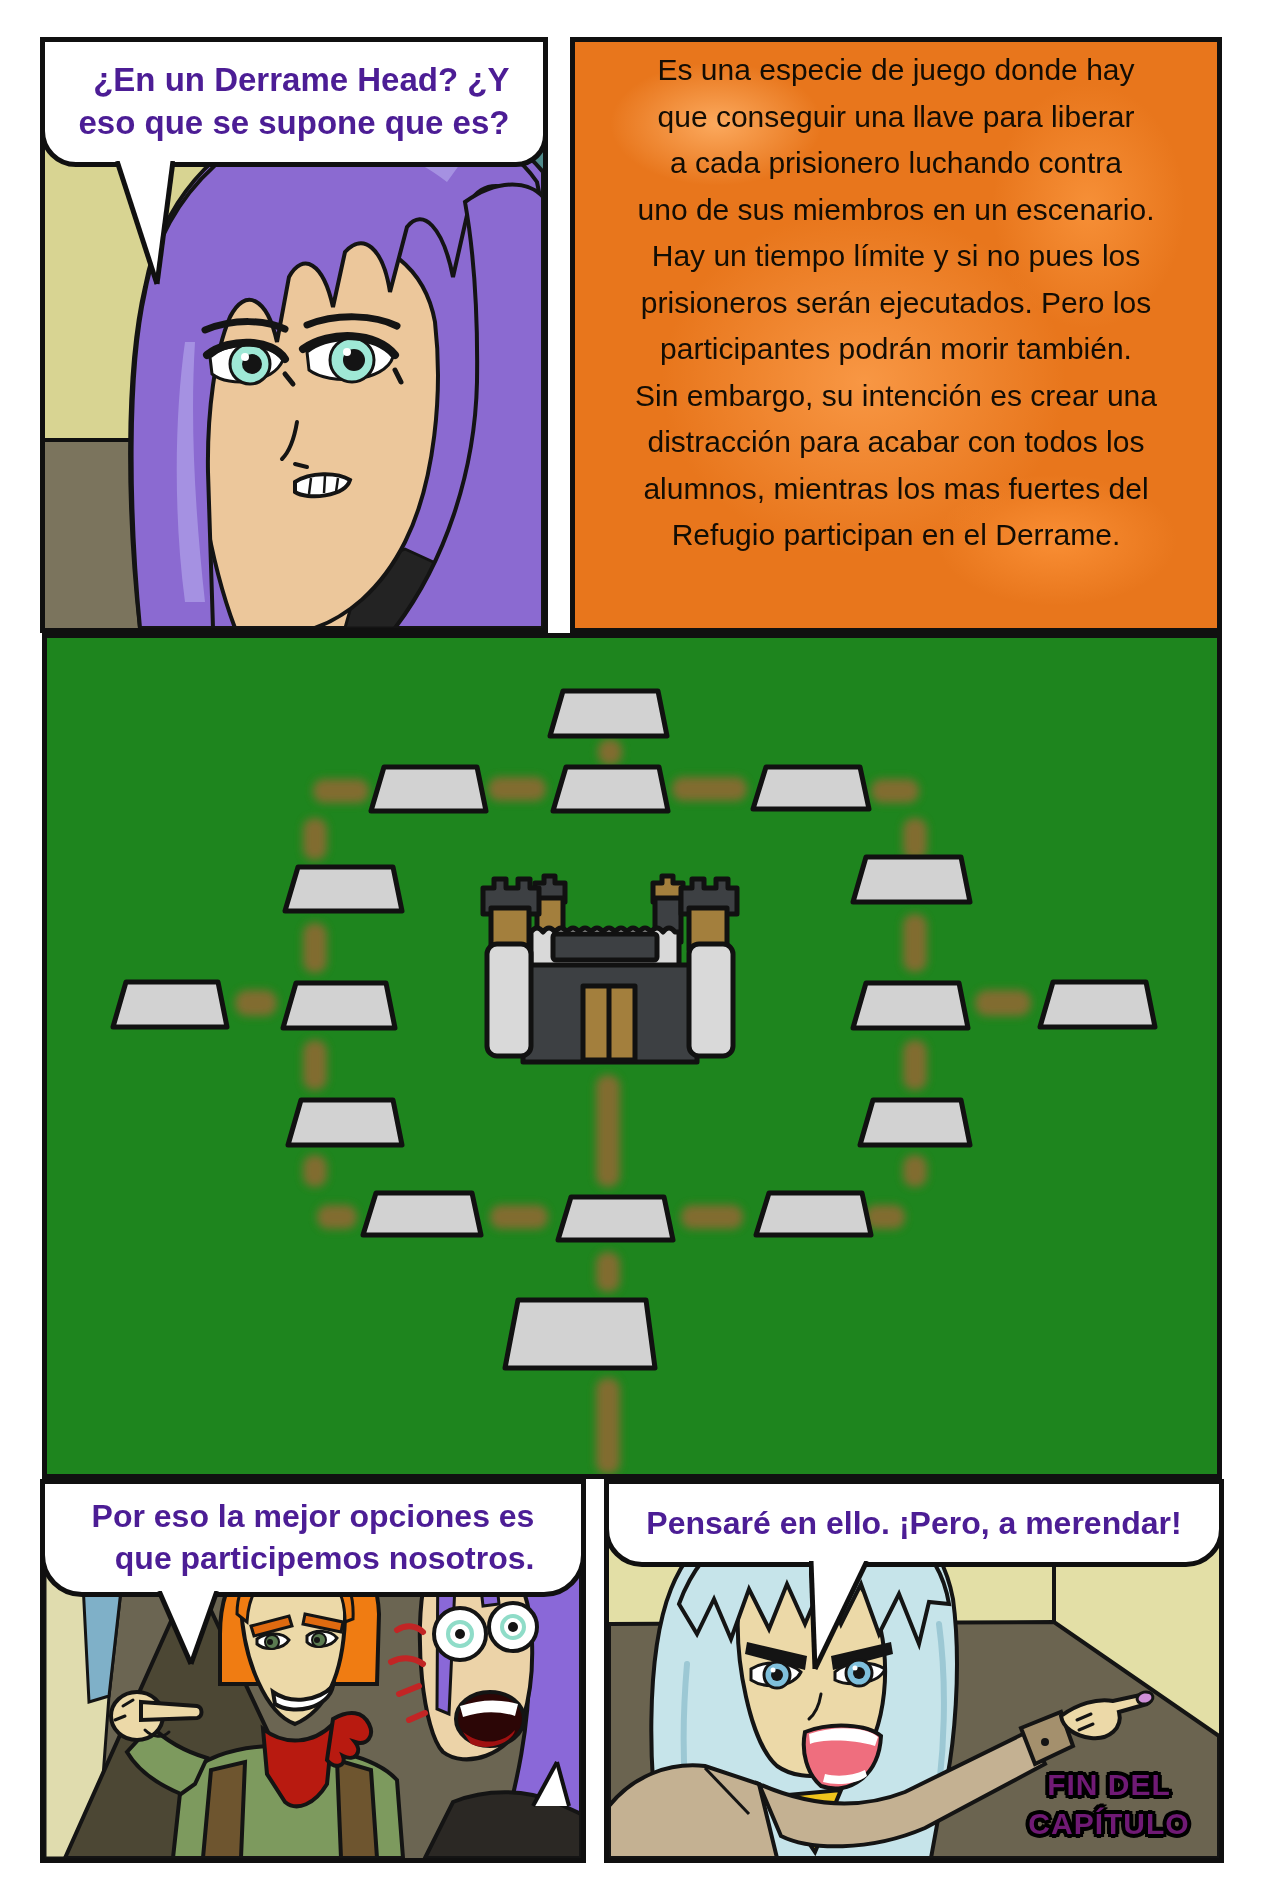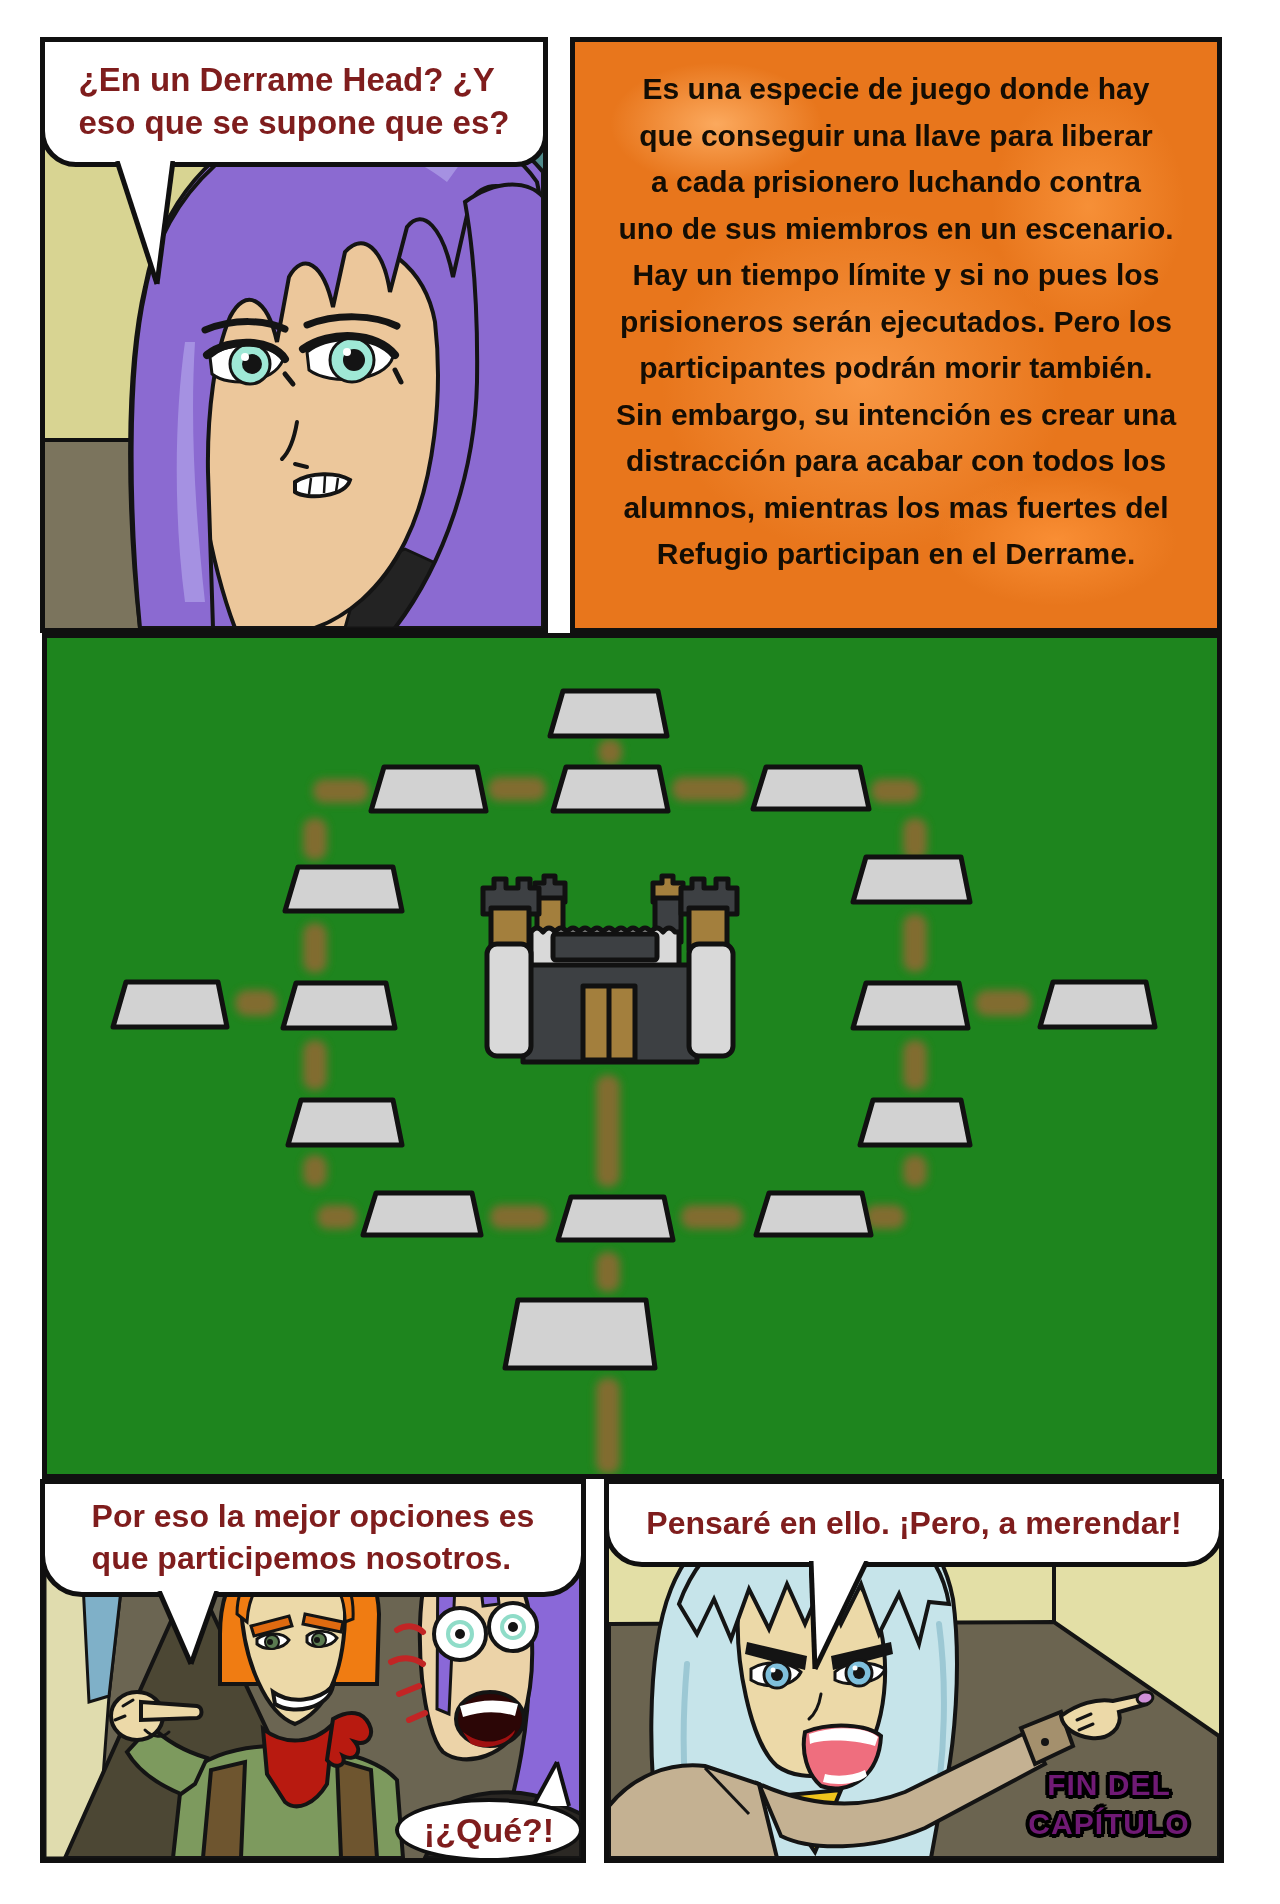--- a/index.html
+++ b/index.html
@@ -12,29 +12,29 @@
       radial-gradient(closest-side at 22% 14%, rgba(255,178,105,.85), rgba(255,178,105,0) 75%),
       radial-gradient(closest-side at 80% 28%, rgba(250,150,62,.8), rgba(250,150,62,0) 75%),
       radial-gradient(closest-side at 45% 58%, rgba(255,165,85,.7), rgba(255,165,85,0) 70%),
       radial-gradient(closest-side at 75% 85%, rgba(255,150,60,.75), rgba(255,150,60,0) 75%),
       #e8761c;}
   #panel-map{left:42px;top:633px;width:1180px;height:846px;background:#1e851e;}
   #panel-4{left:40px;top:1479px;width:546px;height:384px;background:#6b6552;}
   #panel-5{left:604px;top:1479px;width:620px;height:384px;background:#e3dfa6;}
   .scene{position:absolute;inset:0;width:100%;height:100%;display:block;}
   .bubble{position:absolute;z-index:4;background:#fff;border:5px solid #101010;box-sizing:border-box;
-          display:flex;align-items:center;justify-content:center;text-align:left;
-          white-space:pre-line;color:#7f1d1d;font-weight:600;}
+          display:flex;align-items:center;justify-content:center;text-align:right;
+          white-space:pre-line;color:#4c1d95;font-weight:600;}
   .tail{position:absolute;z-index:5;}
   .b1{left:-5px;top:-5px;width:508px;height:130px;border-radius:0 0 32px 36px;font-size:33px;line-height:1.3;}
   .b4{left:-5px;top:-5px;width:546px;height:118px;border-radius:0 0 42px 42px;font-size:32px;line-height:1.3;}
   .b5{left:-5px;top:-5px;width:620px;height:88px;border-radius:0 0 38px 38px;font-size:32px;}
   .bq{left:350px;top:314px;width:188px;height:64px;border-radius:50%;border-width:4px;font-size:34px;z-index:6;}
-  .narr{position:absolute;inset:0;padding:24px 18px;font-size:30px;line-height:1.55;text-align:center;
-        white-space:pre-line;color:#130d04;font-weight:700;z-index:2;}
+  .narr{position:absolute;inset:0;padding:5px 18px;font-size:30px;line-height:1.55;text-align:center;
+        white-space:pre-line;color:#130d04;font-weight:400;z-index:2;}
   .fin{position:absolute;right:12px;bottom:14px;width:196px;z-index:3;font-size:30px;font-weight:bold;
        color:#701a75;text-align:center;line-height:1.32;letter-spacing:1px;white-space:pre-line;
        text-shadow:-3px -3px 0 #000,0 -3px 0 #000,3px -3px 0 #000,-3px 0 0 #000,3px 0 0 #000,
                    -3px 3px 0 #000,0 3px 0 #000,3px 3px 0 #000,-4px 0 0 #000,4px 0 0 #000,
                    0 -4px 0 #000,0 4px 0 #000;}
 </style>
 </head>
 <body>
 
 <div class="page">
@@ -238,23 +238,20 @@
     <svg class="tail" style="left:112px;top:107px;width:62px;height:75px;" viewBox="0 0 62 75">
       <polygon points="2,0 60,0 34,73" fill="#fff"></polygon>
       <line x1="2" y1="0" x2="34" y2="73" stroke="#101010" stroke-width="5"></line>
       <line x1="60" y1="0" x2="34" y2="73" stroke="#101010" stroke-width="5"></line>
     </svg>
     <svg class="tail" style="left:486px;top:276px;width:40px;height:48px;z-index:5;" viewBox="0 0 40 48">
       <polygon points="2,46 26,2 38,46" fill="#fff"></polygon>
       <line x1="2" y1="46" x2="26" y2="2" stroke="#101010" stroke-width="4"></line>
       <line x1="26" y1="2" x2="38" y2="46" stroke="#101010" stroke-width="4"></line>
     </svg>
-    <div class="bubble bq">
-      <span>¡¿Qué?!</span>
-    </div>
   </section>
 
   <section class="panel" id="panel-5">
     <svg class="scene" viewBox="0 0 610 374" preserveAspectRatio="none">
       <rect x="0" y="0" width="610" height="374" fill="#e3dfa6"></rect>
       <path d="M0 140 L445 138 L610 252 L610 374 L0 374 Z" fill="#6b6450" stroke="#141414" stroke-width="4"></path>
       <line x1="445" y1="0" x2="445" y2="138" stroke="#141414" stroke-width="4"></line>
 
       <path d="M55 374 C38 300 36 170 62 105 C90 35 160 4 222 8 C288 12 332 52 344 115 C352 175 348 265 330 330 L322 374 Z" fill="#c6e4ea" stroke="#141414" stroke-width="4"></path>
 

